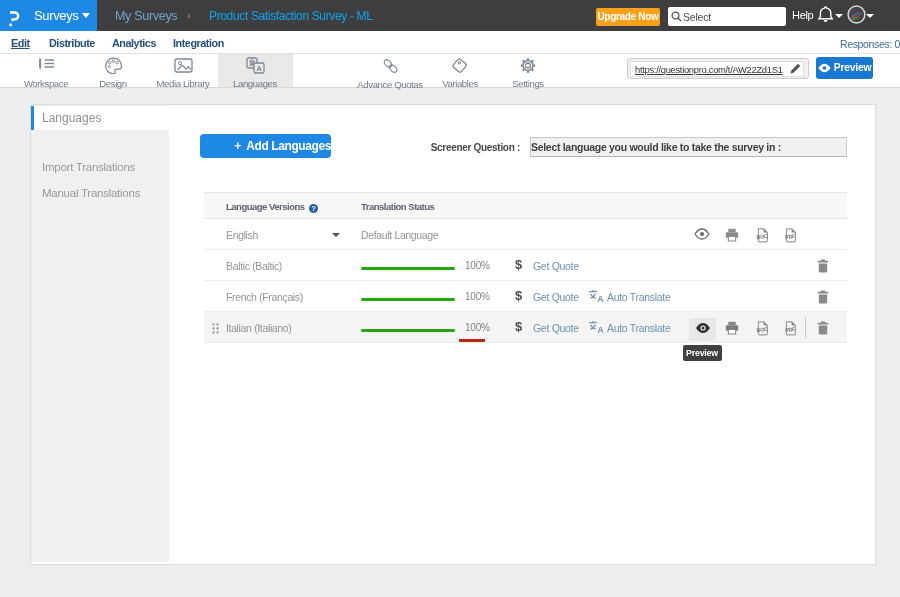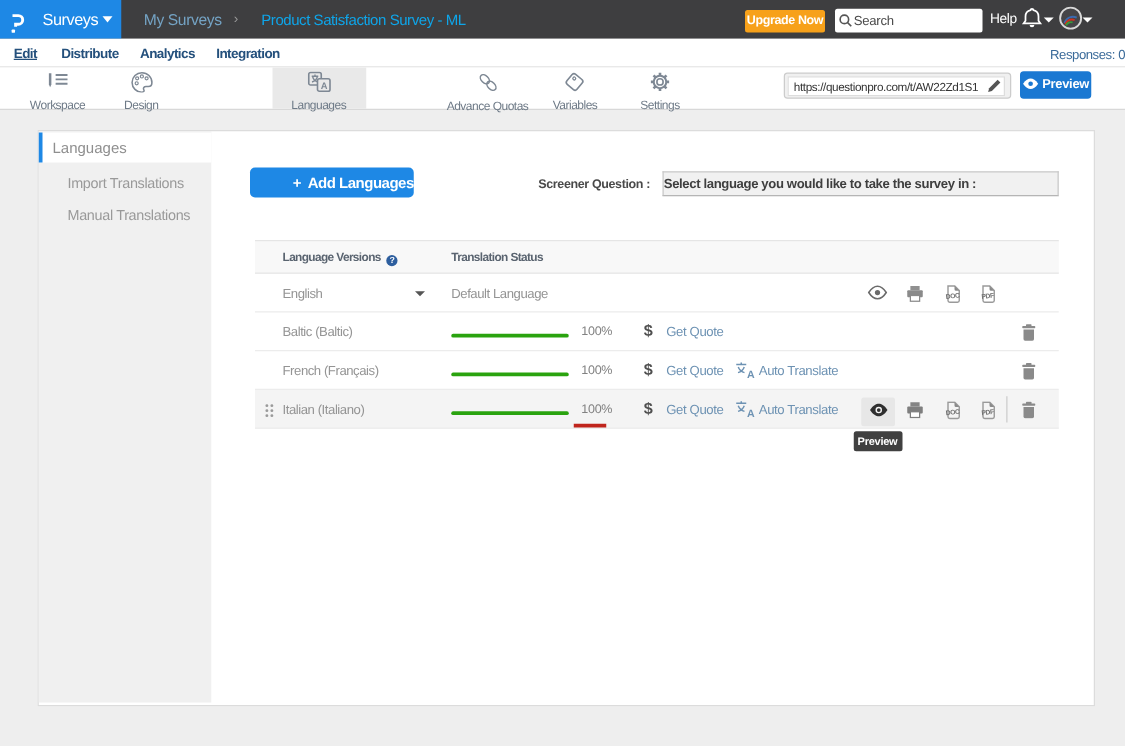--- a/index.html
+++ b/index.html
@@ -30,30 +30,30 @@
   .navlink { position:absolute; top:6px; color:#24507c; font-size:10.8px; font-weight:bold; letter-spacing:-0.45px; }
   #responses { position:absolute; left:826px; top:6.5px; color:#3a6a99; font-size:10.5px; letter-spacing:-0.35px;padding-left:14px; }
 
   
   #toolbar { position:absolute; left:0; top:54px; width:900px; height:34px; background:#fff; border-bottom:1px solid #d8d8d8; }
   #tb-active { position:absolute; left:218px; top:0; width:75px; height:33px; background:#e9e9e9; }
   .tbitem { position:absolute; top:0; width:80px; height:33px; text-align:center; }
   .tbitem svg { margin-top:3px; }
   .tblabel { display:block; margin-top:0px; font-size:9.6px; color:#6e7a87; letter-spacing:-0.4px; }
   #urlbox { position:absolute; left:627px; top:4px; width:182px; height:21px; background:#f0f0f0; border:1px solid #ccc; border-radius:3px; }
-  #urlinput { position:absolute; left:2px; top:1.5px; width:174px; height:16px; background:#fff; border:1px solid #ddd; font-size:9.4px; color:#333; line-height:16px; padding-left:4px; letter-spacing:-0.3px; white-space:nowrap; overflow:hidden; }
+  #urlinput { position:absolute; left:2px; top:1.5px; width:174px; height:16px; background:#fff; border:1px solid #ddd; font-size:9.4px; color:#333; line-height:16px; padding-left:4px; letter-spacing:-0.3px; white-space:nowrap; overflow:hidden;text-decoration:underline; }
   #urlpencil { position:absolute; left:161px; top:3px; }
   #previewbtn { position:absolute; left:816px; top:3px; width:57px; height:22px; background:#1a78d2; border-radius:3px; color:#fff; font-size:10.3px; font-weight:bold; text-align:center; line-height:22px; white-space:nowrap; letter-spacing:-0.2px; }
 
   
   #panel { position:absolute; left:30px; top:104px; width:846px; height:461px; background:#fff; border:1px solid #dcdcdc; }
   #sidebar { position:absolute; left:0px; top:0px; width:138px; height:457px; background:#f0f0f0; }
   #sb-active { position:absolute; left:0; top:1px; width:138px; height:23.5px; background:#fff; border-left:3.5px solid #1e88e5; }
   #sb-active span { position:absolute; left:8px; top:5px; font-size:12px; color:#8f8f8f; }
-  .sb-item { position:absolute; left:23px; font-size:11.5px; color:#999; letter-spacing:-0.25px; }
+  .sb-item { position:absolute; left:11px; font-size:11.5px; color:#999; letter-spacing:-0.25px;margin-top:20px; }
 
   #addbtn { position:absolute; left:169px; top:28.5px; width:131px; height:24px; background:#1e88e5; border-radius:4px; color:#fff; text-align:right; line-height:24px; font-size:12px; font-weight:bold; letter-spacing:-0.4px; white-space:nowrap; }
   #scr-label { position:absolute; left:399px; top:37px; width:90px; text-align:right; font-size:10px; color:#4a4a4a; font-weight:bold; letter-spacing:-0.3px; white-space:nowrap; }
   #scr-input { position:absolute; left:499px; top:32px; width:317px; height:20px; background:#f1f1f1; border:1px solid #c9c9c9; border-bottom-color:#b5b5b5; font-size:10.5px; color:#3f3f3f; font-weight:bold; line-height:19px; padding-left:0; letter-spacing:-0.3px; white-space:nowrap; }
 
   
   #table { position:absolute; left:173px; top:87px; width:643px; }
   #thead { position:relative; height:27px; background:#f8f8f8; border-top:1px solid #e5e5e5; border-bottom:1px solid #e5e5e5; }
   .th { position:absolute; top:7.5px; font-size:9.5px; font-weight:bold; color:#5a6470; letter-spacing:-0.5px; white-space:nowrap; }
   .row { position:relative; height:31px; border-bottom:1px solid #ececec; }
@@ -92,21 +92,21 @@
   <div class="caret-w abs" id="surveys-caret"></div>
   <span id="bc-mysurveys">My Surveys</span>
   <span id="bc-gt">›</span>
   <span id="bc-title">Product Satisfaction Survey - ML</span>
   <div id="upg">Upgrade Now</div>
   <div id="searchbox">
     <svg class="abs" style="left:3px;top:4px" width="11" height="11" viewBox="0 0 11 11">
         <circle cx="4.5" cy="4.5" r="3.4" fill="none" stroke="#555" stroke-width="1.3"></circle>
         <line x1="7" y1="7" x2="10" y2="10" stroke="#555" stroke-width="1.4"></line>
       </svg>
-    <span>Search</span>
+    <span>Select</span>
   </div>
   <span id="help">Help</span>
   <svg id="bell" width="17" height="20" viewBox="0 0 17 20">
     <path d="M7.5 3.1 a1.1 1.1 0 0 1 2.2 0 c2.9 .6 4.1 2.8 4.1 5.1 v3.4 l1.5 2.1 H1.9 l1.5 -2.1 V8.2 c0 -2.3 1.2 -4.5 4.1 -5.1 z" fill="none" stroke="#fff" stroke-width="1.4"></path>
     <path d="M6.7 15 a1.9 1.9 0 0 0 3.8 0 z" fill="#fff"></path>
   </svg>
   <div id="bell-caret"></div>
   <svg id="avatar" width="19" height="19" viewBox="0 0 19 19">
     <circle cx="9.5" cy="9.5" r="8.4" fill="#454548" stroke="#d8d8d8" stroke-width="1.5"></circle>
     <path d="M4.6 13.5 a7 7 0 0 1 9.8 -4.4" fill="none" stroke="#3a6ab0" stroke-width="1.5"></path>
@@ -143,20 +143,28 @@
     <svg width="19" height="17" viewBox="0 0 20 18">
         <path d="M10 1.2 a8.3 8.3 0 1 0 0 16.6 c1.7 0 2.2 -1.1 1.6 -2.2 c-.7 -1.4 .2 -2.7 1.9 -2.7 h2 c1.7 0 3 -1.3 3 -3.2 C18.5 4.8 14.7 1.2 10 1.2 z" fill="none" stroke="#7e8894" stroke-width="1.3"></path>
         <circle cx="6" cy="6" r="1.3" fill="none" stroke="#7e8894"></circle>
         <circle cx="10" cy="4.4" r="1.3" fill="none" stroke="#7e8894"></circle>
         <circle cx="14" cy="6" r="1.3" fill="none" stroke="#7e8894"></circle>
         <circle cx="5.6" cy="10.2" r="1.3" fill="none" stroke="#7e8894"></circle>
       </svg>
     <span class="tblabel">Design</span>
   </div>
 
+  <div class="tbitem" style="left:143px;">
+    <svg width="19" height="17" viewBox="0 0 19 15">
+        <rect x="1" y="1" width="17" height="13" rx="1.8" fill="none" stroke="#7e8894" stroke-width="1.3"></rect>
+        <circle cx="6" cy="5.2" r="1.5" fill="none" stroke="#7e8894"></circle>
+        <path d="M3.5 12 l4.6 -4.8 l4 4 l2.3 -2.6 l2.6 3" fill="none" stroke="#7e8894" stroke-width="1.2"></path>
+      </svg>
+    <span class="tblabel">Media Library</span>
+  </div>
 
   <div class="tbitem" style="left:215px;">
     <svg width="19" height="17" viewBox="0 0 19 17">
         <rect x="1" y="1" width="10" height="10" rx="1.5" fill="none" stroke="#7e8894" stroke-width="1.3"></rect>
         <g stroke="#7e8894" stroke-width="1.1" fill="none">
           <line x1="3.4" y1="4" x2="8.6" y2="4"></line>
           <line x1="6" y1="2.6" x2="6" y2="4"></line>
           <path d="M4 4 c.6 2.4 2.2 4 4.4 4.6"></path>
           <path d="M8 4 c-.6 2.4 -2.2 4 -4.4 4.6"></path>
         </g>

